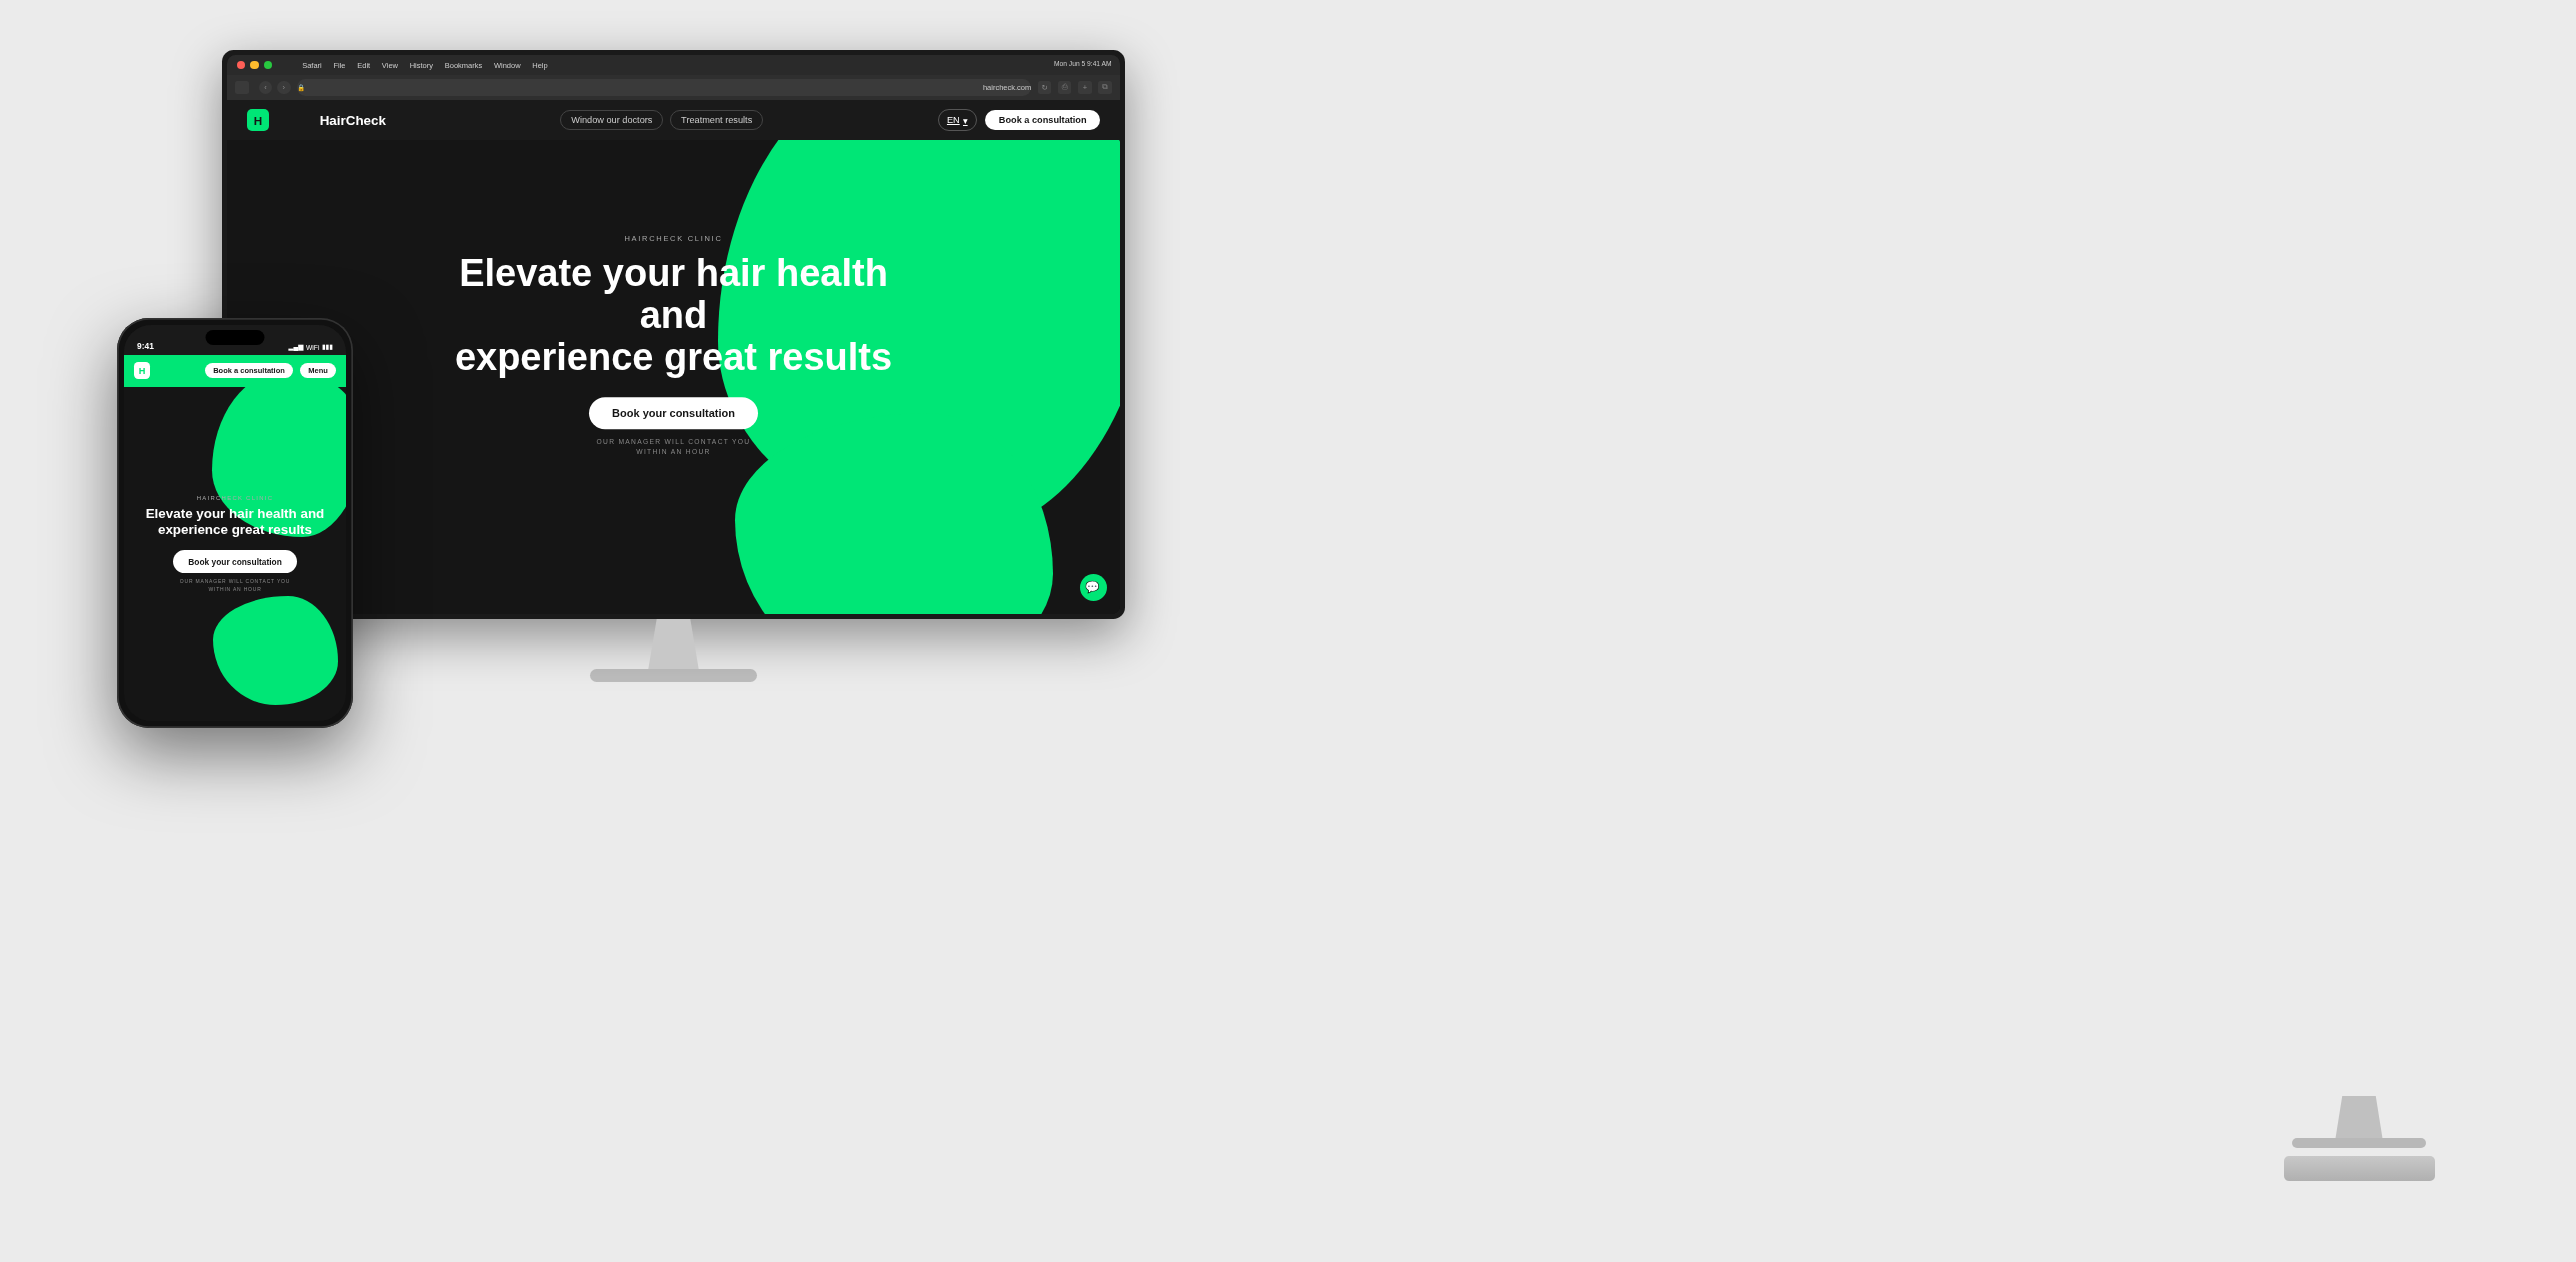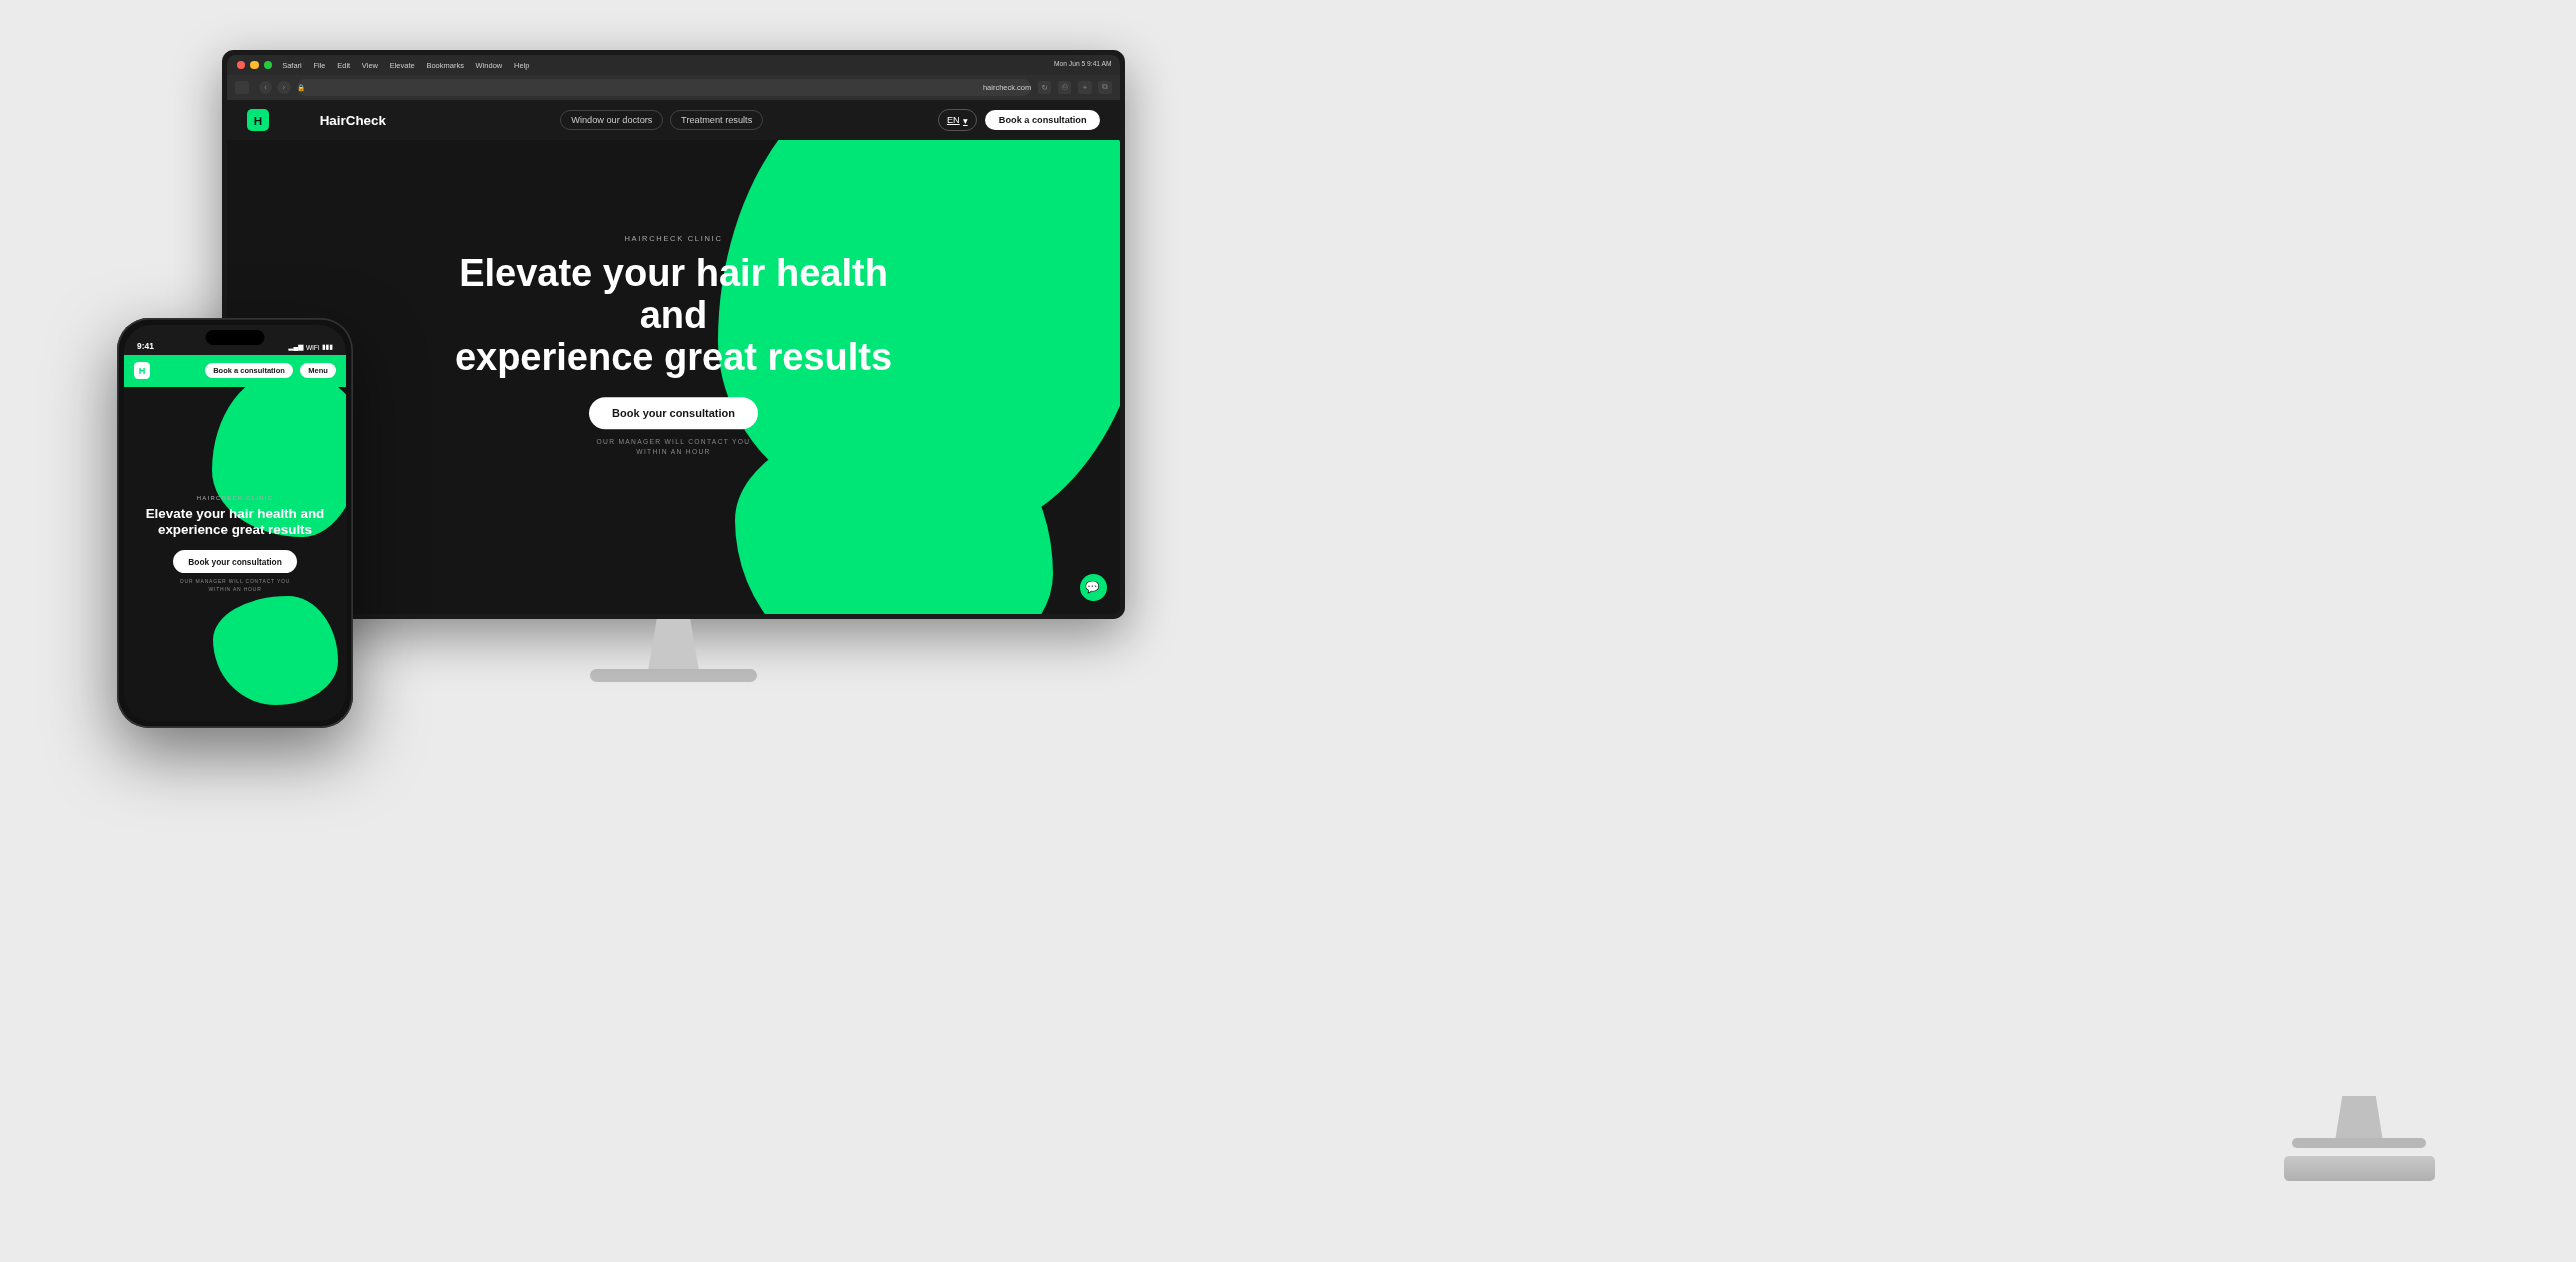--- a/index.html
+++ b/index.html
@@ -64,21 +64,21 @@
     }
     .traffic-light {
       width: 8.4px; height: 8.4px; border-radius: 50%;
     }
     .tl-red { background: #ff5f57; }
     .tl-yellow { background: #febc2e; }
     .tl-green { background: #28c840; }
     .macos-menu {
       display: flex;
       gap: 11.7px;
-      margin-left: 5px;
+      margin-left: 25px;
       font-size: 7.5px;
       color: #ccc;
     }
 
     
     .browser-chrome {
       height: 25px;
       background: #2f2f2f;
       display: flex;
       align-items: center;
@@ -534,21 +534,21 @@
 
         <div class="macos-titlebar">
           <div class="traffic-light tl-red"></div>
           <div class="traffic-light tl-yellow"></div>
           <div class="traffic-light tl-green"></div>
           <div class="macos-menu">
             <span>Safari</span>
             <span>File</span>
             <span>Edit</span>
             <span>View</span>
-            <span>Elevate</span>
+            <span>History</span>
             <span>Bookmarks</span>
             <span>Window</span>
             <span>Help</span>
           </div>
           <span class="time-display">Mon Jun 5  9:41 AM</span>
         </div>
 
         <div class="browser-chrome">
           <div class="sidebar-btn"></div>
           <div class="browser-nav">

